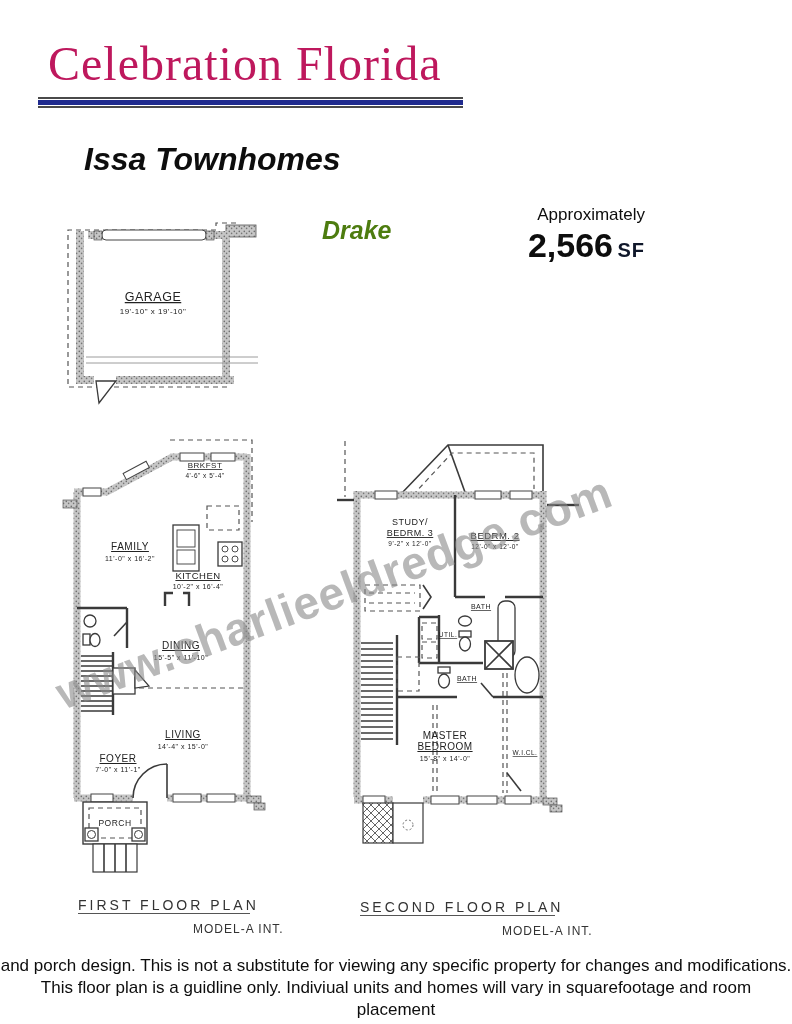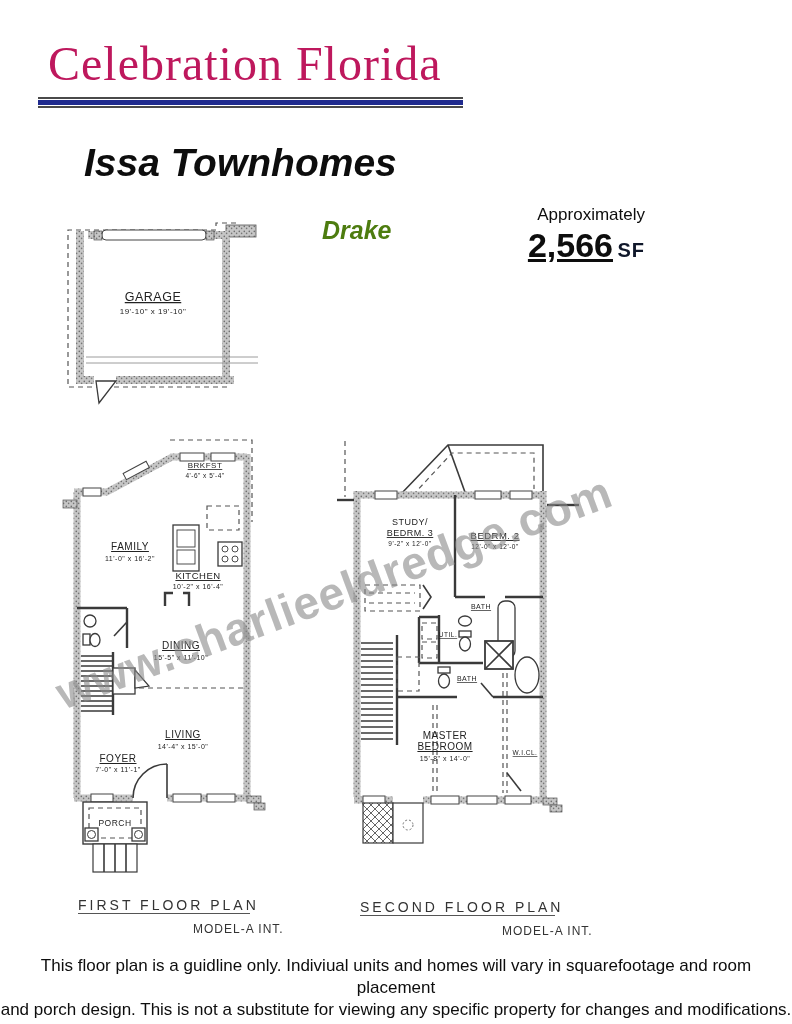--- a/index.html
+++ b/index.html
@@ -5,26 +5,26 @@
   html,body{margin:0;padding:0;background:#fff;}
   .page{position:relative;width:792px;height:1024px;background:#ffffff;overflow:hidden;
         font-family:"Liberation Sans",sans-serif;color:#111;}
   .abs{position:absolute;}
 
   
   .brand{font-family:"Liberation Serif",serif;font-size:48px;font-weight:400;letter-spacing:1px;color:#be185d;white-space:nowrap;}
   .rule{width:425px;}
   .rule .thin{height:2px;background:#4a4a4a;}
   .rule .navy{height:5px;background:#1f2a8e;margin:1px 0;}
-  .community{font-size:39px;font-weight:bold;font-style:italic;color:#0d0d0d;white-space:nowrap;}
+  .community{font-size:32px;font-weight:bold;font-style:italic;color:#0d0d0d;white-space:nowrap;}
   .model-name{font-size:25px;font-weight:bold;font-style:italic;color:#4d7c0f;}
   .sfblock{width:150px;text-align:right;}
   .sf-approx{font-size:17px;color:#0d0d0d;}
   .sf-line{margin-top:1px;white-space:nowrap;}
-  .sf-value{font-size:34px;font-weight:bold;color:#0d0d0d;text-decoration:underline;}
+  .sf-value{font-size:34px;font-weight:bold;color:#0d0d0d;}
   .sf-unit{font-size:20px;font-weight:bold;letter-spacing:1px;color:#0f172a;}
 
   
   svg text{font-family:"Liberation Sans",sans-serif;fill:#222;letter-spacing:.5px;}
   .rn{text-decoration:underline;}
   .ln{stroke:#3a3a3a;stroke-width:1.6;fill:none;}
   .ln2{stroke:#3a3a3a;stroke-width:2.4;fill:none;}
   .dash{stroke:#555;stroke-width:1.2;fill:none;stroke-dasharray:5 4;}
   .win{fill:#fff;stroke:#444;stroke-width:1;}
   .fix{fill:#fff;stroke:#3a3a3a;stroke-width:1.3;}
@@ -308,17 +308,17 @@
   </svg>
 
   <div class="abs watermark" style="left:58px;top:668px;">www.charlieeldredge.com</div>
 
   <div class="abs plancap" style="left:78px;top:897px;width:172px;">FIRST FLOOR PLAN</div>
   <div class="abs modelnote" style="left:193px;top:922px;">MODEL-A INT.</div>
   <div class="abs plancap" style="left:360px;top:899px;width:195px;">SECOND FLOOR PLAN</div>
   <div class="abs modelnote" style="left:502px;top:924px;">MODEL-A INT.</div>
 
   <div class="abs disclaimer" style="left:0;top:955px;">
+    <div>and porch design. This is not a substitute for viewing any specific property for changes and modifications.</div>
     <div>This floor plan is a guidline only.  Indiviual units and homes will vary in squarefootage and room placement</div>
-    <div>and porch design. This is not a substitute for viewing any specific property for changes and modifications.</div>
   </div>
 
 </div>
 
 </body></html>

